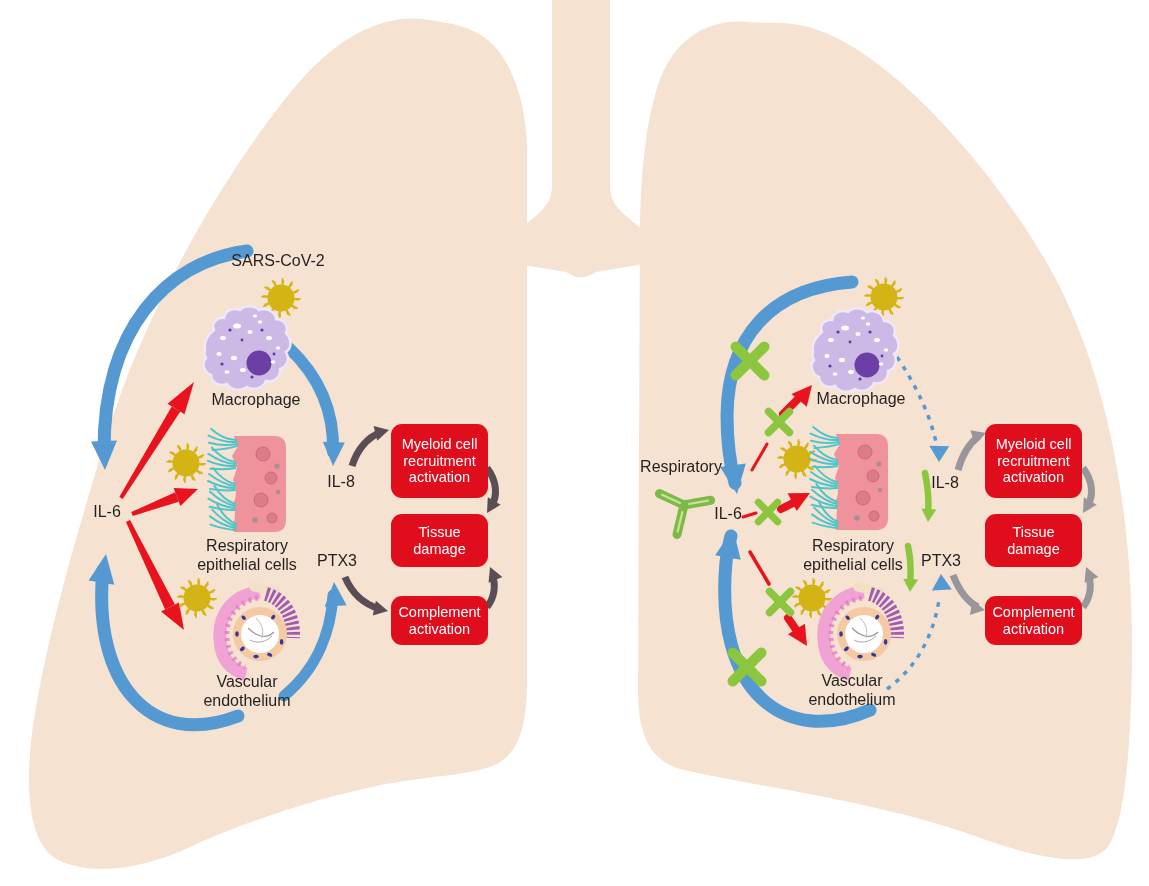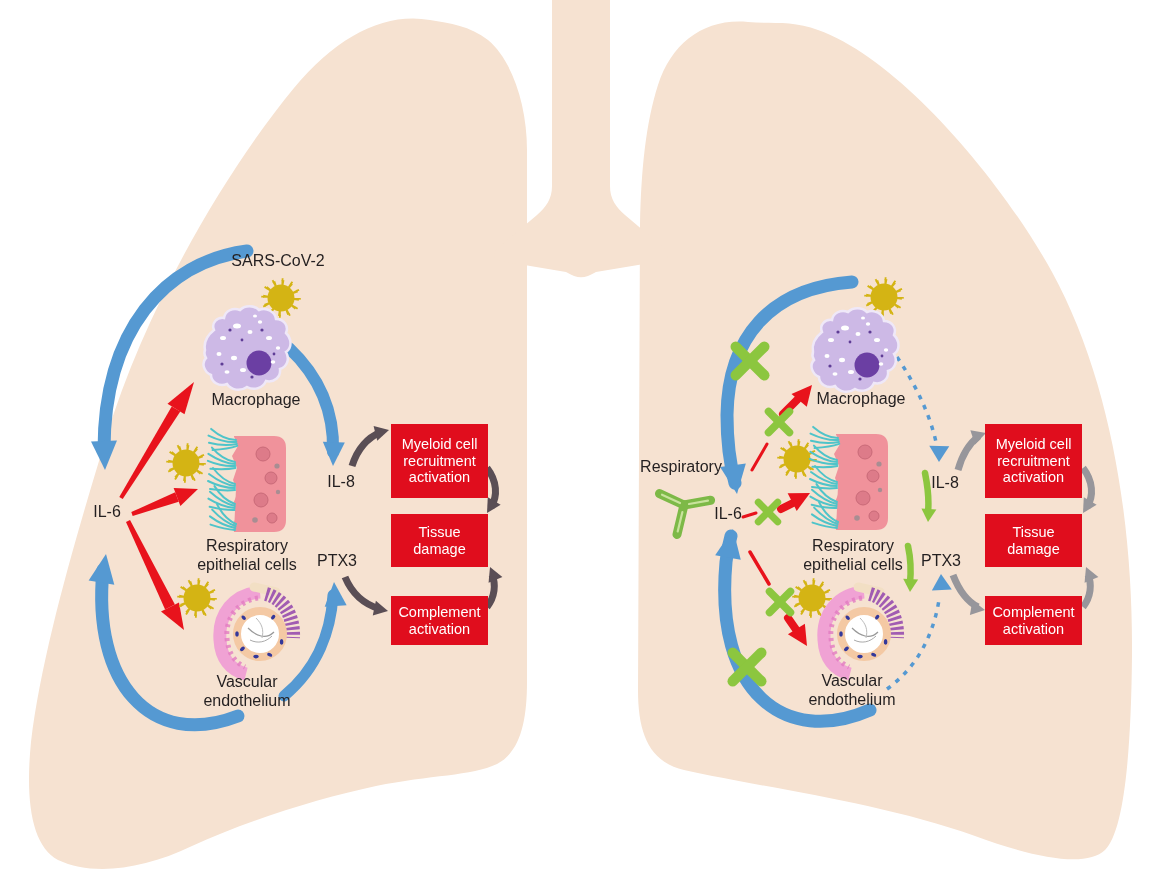--- a/index.html
+++ b/index.html
@@ -2,21 +2,21 @@
 <html><head>
 <meta charset="utf-8">
 <style>
   html,body{margin:0;padding:0;background:#ffffff;}
   #stage{position:relative;width:1149px;height:886px;background:#ffffff;overflow:hidden;
          font-family:Liberation Sans, sans-serif;color:#231f20;}
   #stage svg.base{position:absolute;left:0;top:0;}
   .lbl{position:absolute;transform:translate(-50%,-50%);font-size:16px;line-height:1.16;
        text-align:center;color:#231f20;white-space:nowrap;}
   .lbl.wrap{white-space:normal;}
-  .rbox{position:absolute;background:#e00d1d;color:#ffffff;border-radius:0;
+  .rbox{position:absolute;background:#e00d1d;color:#ffffff;border-radius:11px;
         display:flex;align-items:center;justify-content:center;text-align:center;
         font-size:14.5px;line-height:1.13;padding:4px 5px;box-sizing:border-box;}
 </style>
 </head>
 <body>
 
 <div id="stage">
 
 <svg class="base" width="1149" height="886" viewBox="0 0 1149 886">
   <defs>

